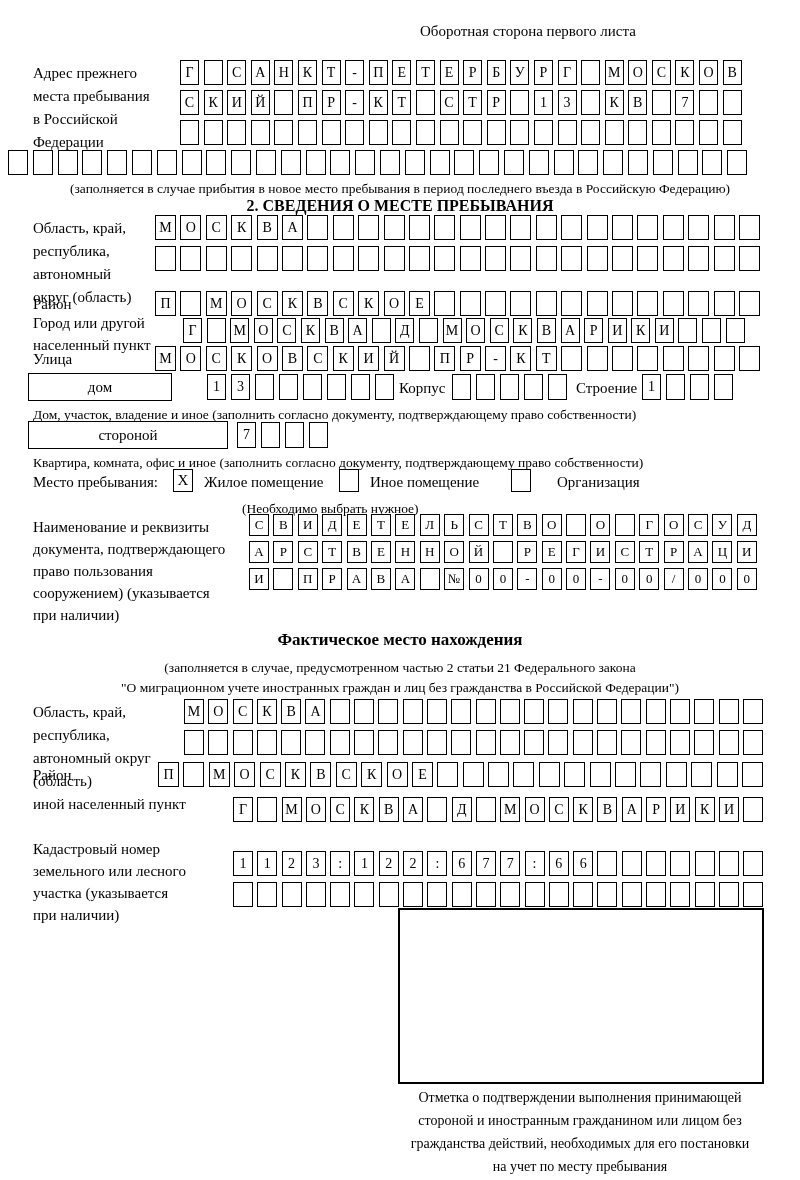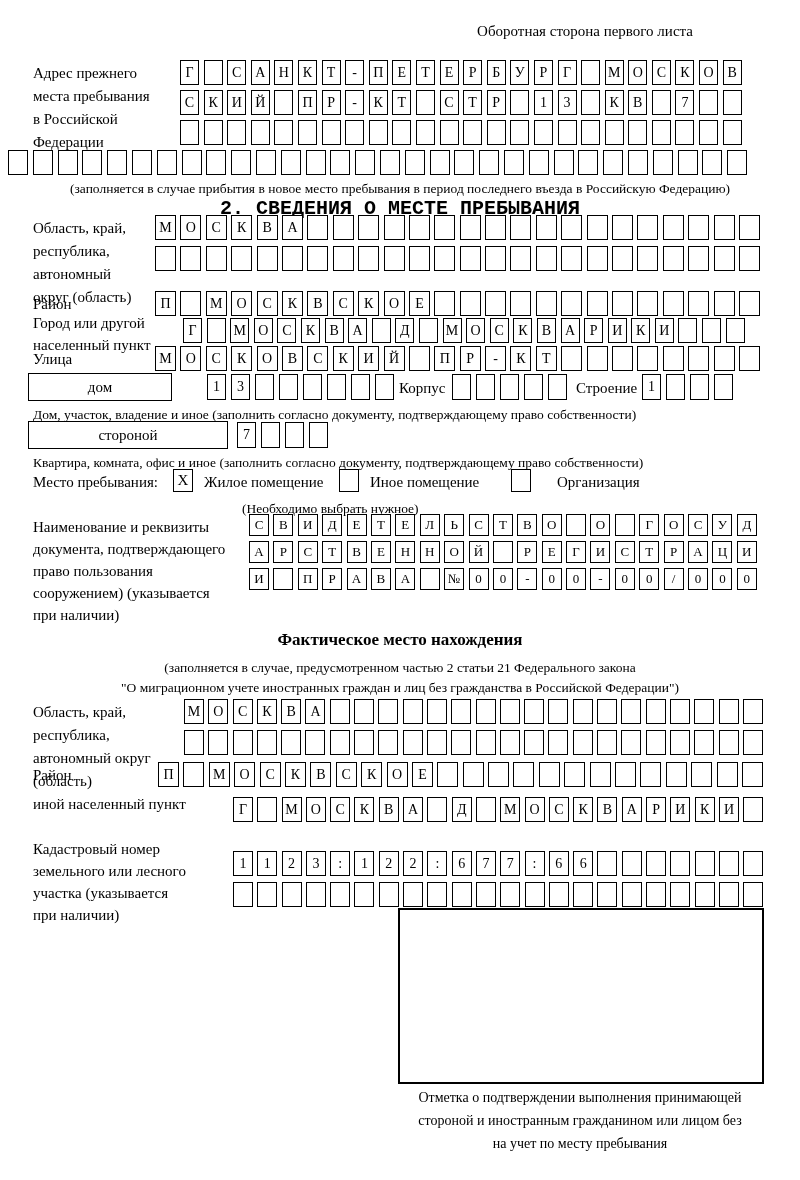--- a/index.html
+++ b/index.html
@@ -26,21 +26,21 @@
         display:flex;align-items:center;justify-content:center;font-size:15px;}
   .bigbox{position:absolute;left:398px;top:908px;width:362px;height:172px;border:2px solid #000;background:#fff;}
   .stampnote{position:absolute;left:380px;top:1086px;width:400px;text-align:center;
              font-size:14px;line-height:23px;}
 </style>
 </head>
 <body>
 
 <div class="page">
 
-  <div class="abs lbl" style="left:420px;top:20px;width:330px;text-align:center;">Оборотная сторона первого листа</div>
+  <div class="abs lbl" style="left:420px;top:20px;width:330px;text-align:left;">Оборотная сторона первого листа</div>
 
   <div class="abs lbl" style="left:33px;top:62px;">
     <div>Адрес прежнего</div>
     <div>места пребывания</div>
     <div>в Российской</div>
     <div>Федерации</div>
   </div>
   <div class="cellrow ca" style="left:180px;top:60px;">
       <span class="cell">Г</span>
       <span class="cell"></span>
@@ -146,21 +146,21 @@
       <span class="cell"></span>
       <span class="cell"></span>
       <span class="cell"></span>
       <span class="cell"></span>
       <span class="cell"></span>
       <span class="cell"></span>
       <span class="cell"></span>
     </div>
   <div class="centerline small" style="top:179px;">(заполняется в случае прибытия в новое место пребывания в период последнего въезда в Российскую Федерацию)</div>
 
-  <div class="centerline bold" style="top:197px;font-size:20px;font-family:Liberation Mono, monospace;">2. СВЕДЕНИЯ О МЕСТЕ ПРЕБЫВАНИЯ</div>
+  <div class="centerline bold" style="top:197px;font-size:16px;">2. СВЕДЕНИЯ О МЕСТЕ ПРЕБЫВАНИЯ</div>
 
   <div class="abs lbl" style="left:33px;top:217px;">
     <div>Область, край,</div>
     <div>республика,</div>
     <div>автономный</div>
     <div>округ (область)</div>
   </div>
   <div class="cellrow cb" style="left:155px;top:215px;">
       <span class="cell">М</span>
       <span class="cell">О</span>
@@ -595,16 +595,17 @@
       <span class="cell"></span>
       <span class="cell"></span>
       <span class="cell"></span>
       <span class="cell"></span>
     </div>
 
   <div class="bigbox"></div>
   <div class="stampnote">
     <div>Отметка о подтверждении выполнения принимающей</div>
     <div>стороной и иностранным гражданином или лицом без</div>
+    <div>гражданства действий, необходимых для его постановки</div>
     <div>на учет по месту пребывания</div>
   </div>
 
 </div>
 
 </body></html>

